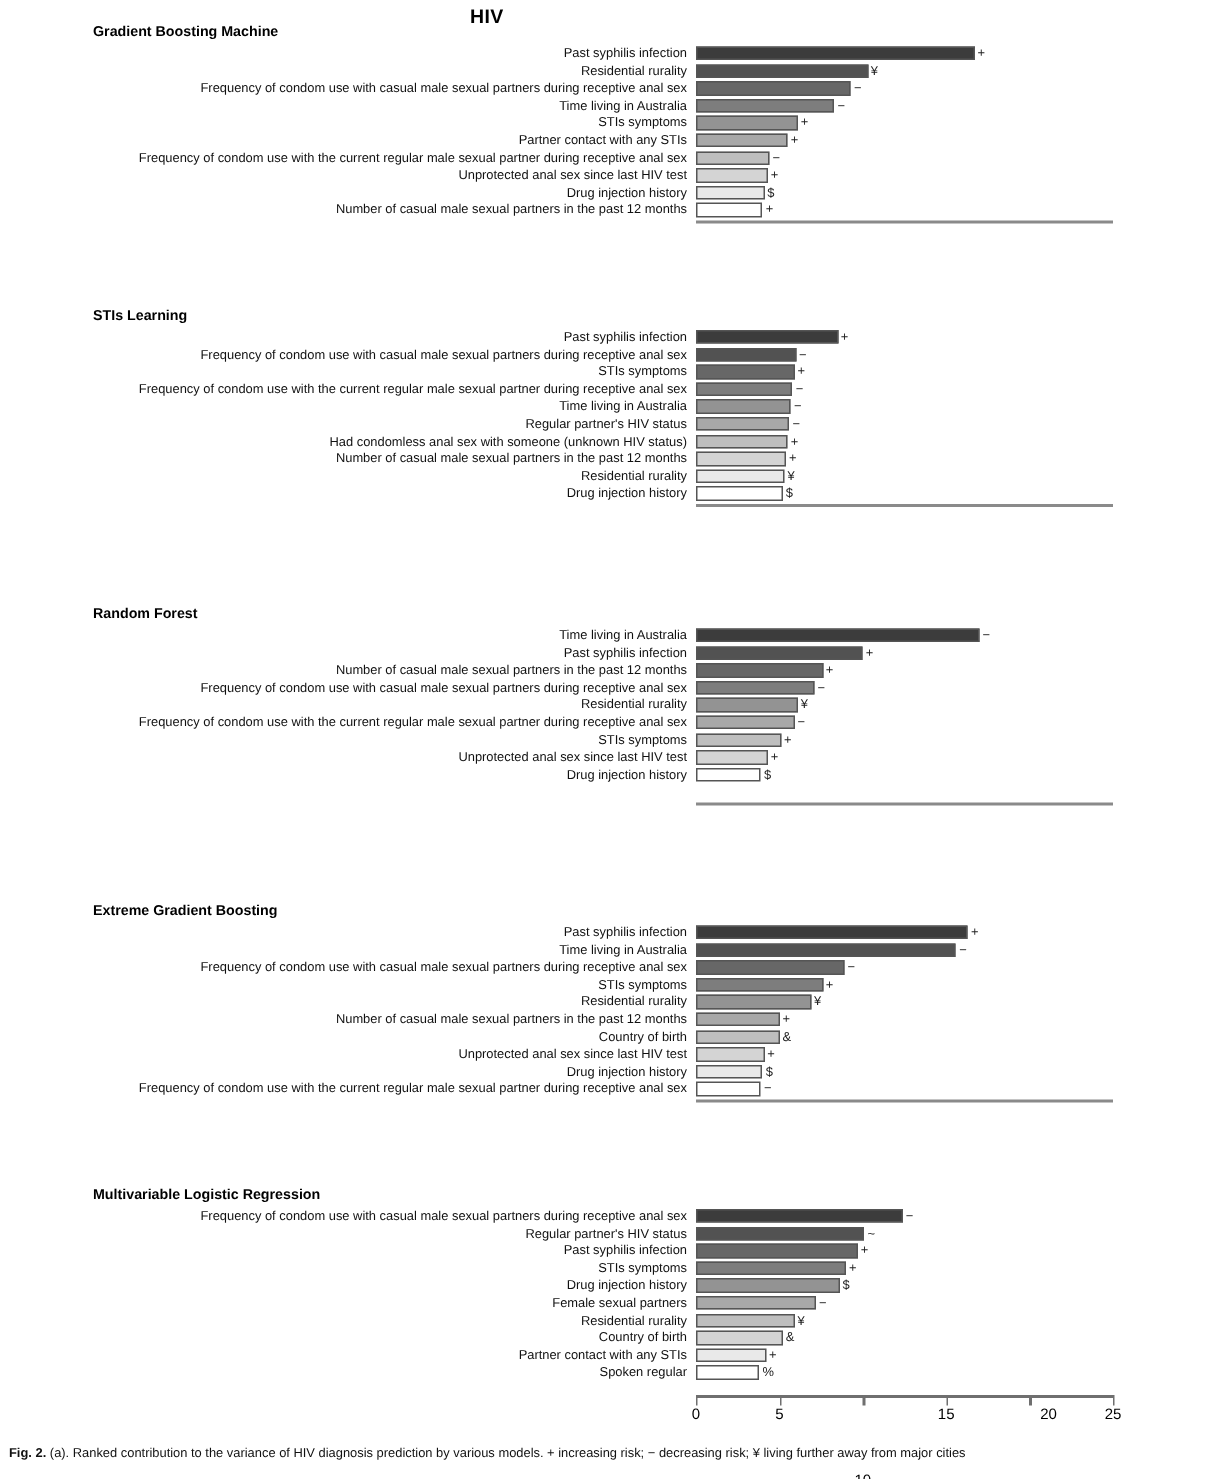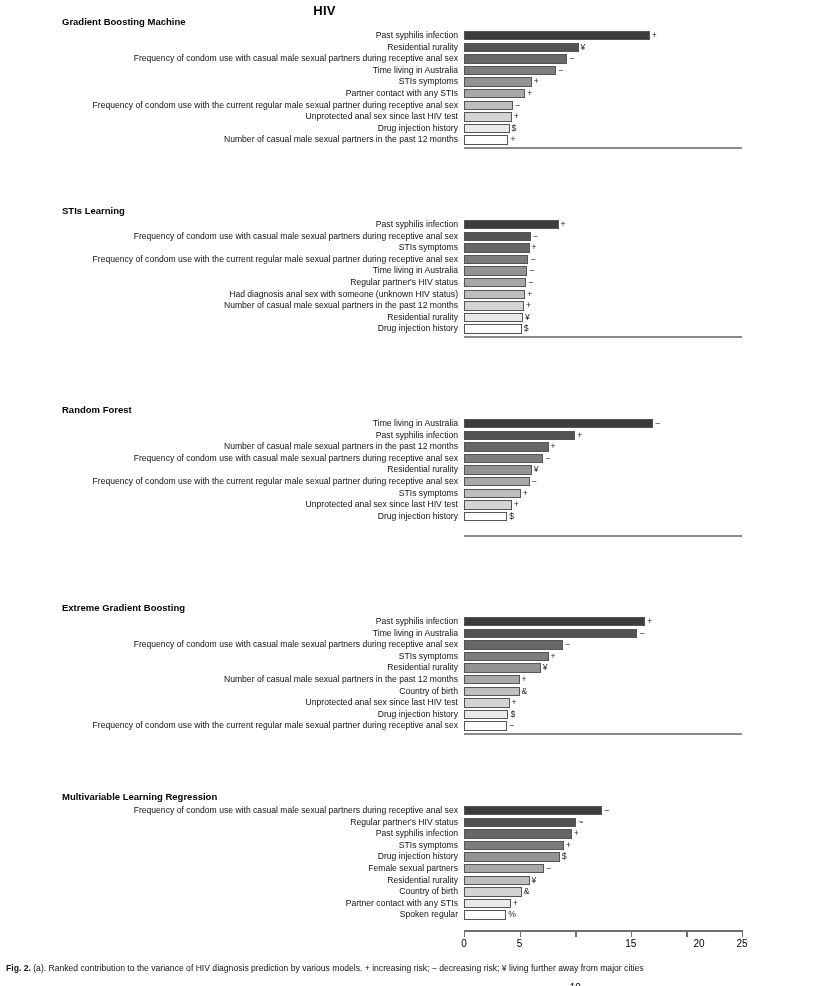--- a/index.html
+++ b/index.html
@@ -221,21 +221,21 @@
           <div class="row-label">Time living in Australia</div>
           <div class="bar" style="width: 63.384px; background: rgb(147, 147, 147);"></div>
           <div class="bar-sym" style="left: 529.384px;">−</div>
         </div>
         <div class="row">
           <div class="row-label">Regular partner's HIV status</div>
           <div class="bar" style="width: 62.272px; background: rgb(168, 168, 168);"></div>
           <div class="bar-sym" style="left: 528.272px;">−</div>
         </div>
         <div class="row">
-          <div class="row-label">Had diagnosis anal sex with someone (unknown HIV status)</div>
+          <div class="row-label">Had condomless anal sex with someone (unknown HIV status)</div>
           <div class="bar" style="width: 61.16px; background: rgb(190, 190, 190);"></div>
           <div class="bar-sym" style="left: 527.16px;">+</div>
         </div>
         <div class="row">
           <div class="row-label">Number of casual male sexual partners in the past 12 months</div>
           <div class="bar" style="width: 60.048px; background: rgb(212, 212, 212);"></div>
           <div class="bar-sym" style="left: 526.048px;">+</div>
         </div>
         <div class="row">
           <div class="row-label">Residential rurality</div>
@@ -351,21 +351,21 @@
         </div>
         <div class="row">
           <div class="row-label">Frequency of condom use with the current regular male sexual partner during receptive anal sex</div>
           <div class="bar" style="width: 43.368px; background: rgb(255, 255, 255);"></div>
           <div class="bar-sym" style="left: 509.368px;">−</div>
         </div>
       </div>
       <div class="axis" style="top: 131px;"></div>
     </div>
     <div class="panel" style="top: 791px;">
-      <div class="panel-title">Multivariable Learning Regression</div>
+      <div class="panel-title">Multivariable Logistic Regression</div>
       <div class="rows">
         <div class="row">
           <div class="row-label">Frequency of condom use with casual male sexual partners during receptive anal sex</div>
           <div class="bar" style="width: 137.888px; background: rgb(60, 60, 60);"></div>
           <div class="bar-sym" style="left: 603.888px;">−</div>
         </div>
         <div class="row">
           <div class="row-label">Regular partner's HIV status</div>
           <div class="bar" style="width: 112.312px; background: rgb(82, 82, 82);"></div>
           <div class="bar-sym" style="left: 578.312px;">~</div>

